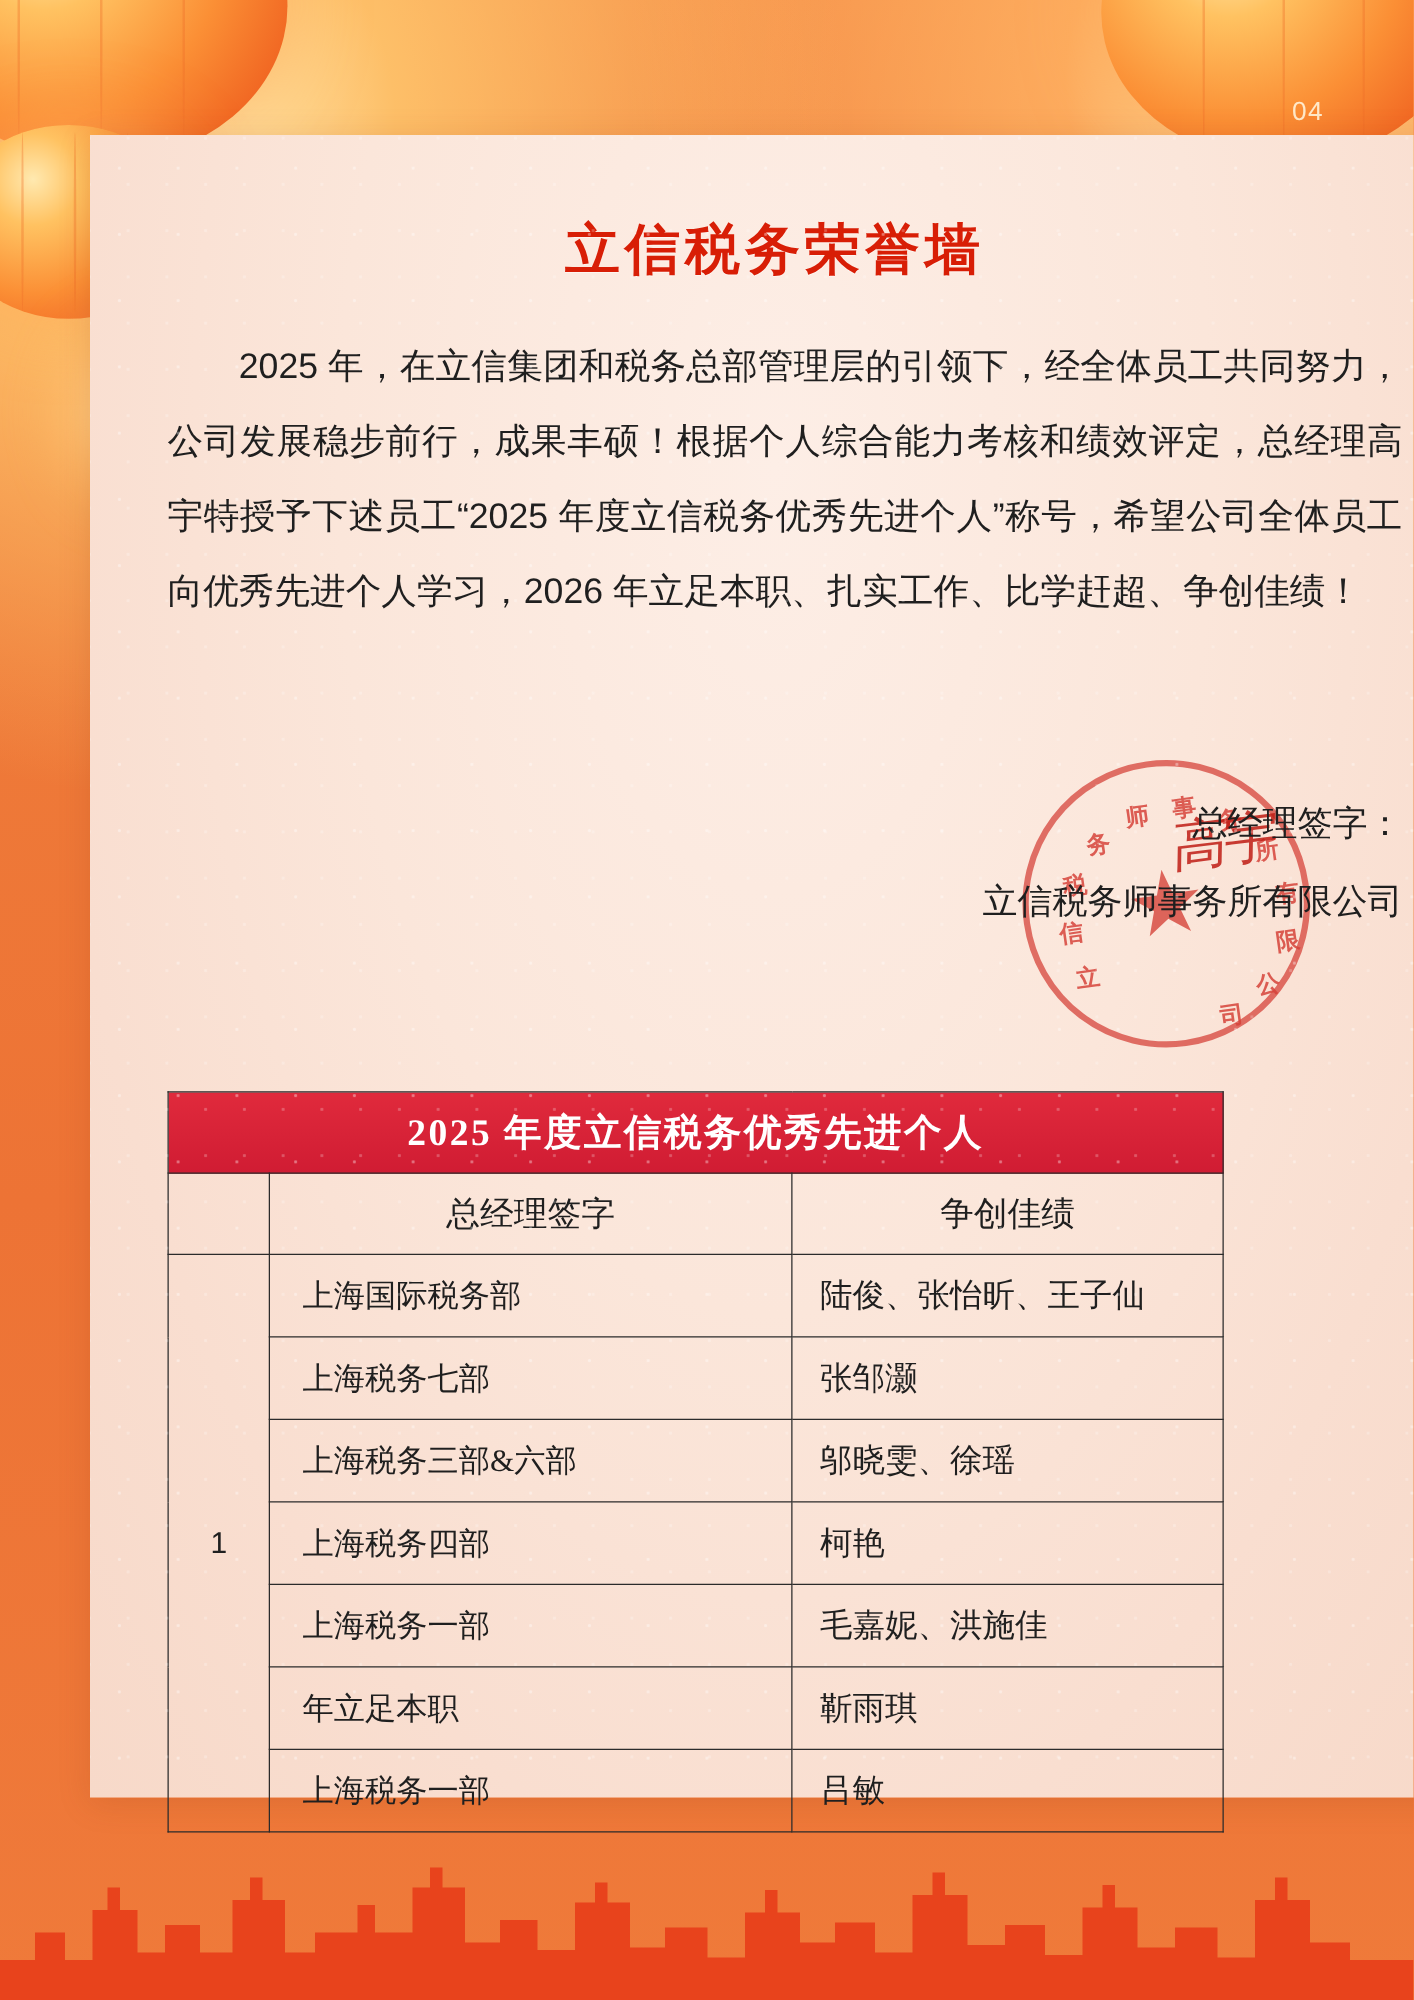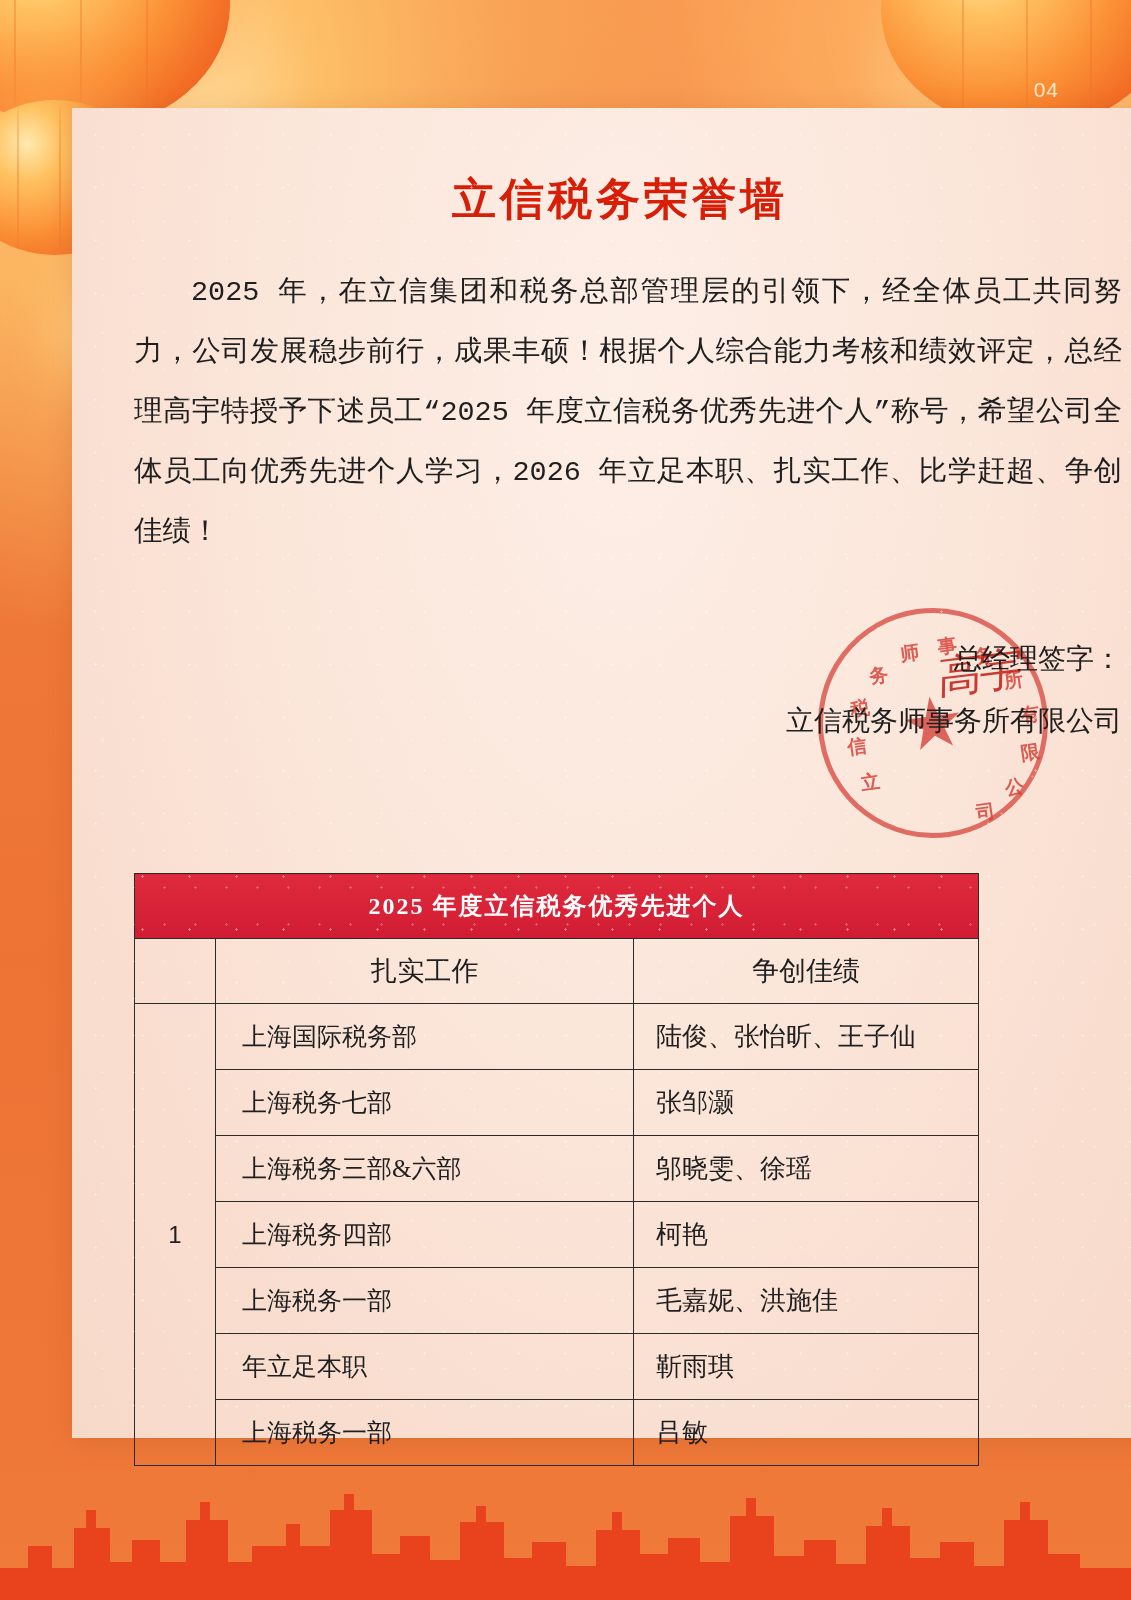--- a/index.html
+++ b/index.html
@@ -117,21 +117,21 @@
   .body-text {
     position: absolute;
     left: 62px;
     right: 46px;
     top: 155px;
     font-size: 28.5px;
     line-height: 60px;
     color: #1f1f1f;
     text-align: justify;
     text-indent: 2em;
-    font-family: Liberation Mono, monospace;
+    font-family: Liberation Sans, sans-serif;
   }
 
   .sign-block {
     position: absolute;
     right: 46px;
     top: 520px;
     width: 620px;
     text-align: right;
     font-size: 28px;
     line-height: 62px;
@@ -196,21 +196,21 @@
     width: 845px;
     border-collapse: collapse;
     font-family: "Liberation Serif", "DejaVu Serif", serif;
   }
   .honor-table th, .honor-table td {
     border: 1.5px solid #2b2b2b;
   }
   .honor-table .tbl-title {
     background: linear-gradient(180deg, #e02a3c 0%, #d01c33 100%);
     color: #ffffff;
-    font-size: 24px;
+    font-size: 30px;
     font-weight: bold;
     letter-spacing: 2px;
     text-align: center;
     height: 62px;
     border: 1.5px solid #2b2b2b;
     margin-top: 44px;
   }
   .honor-table .hdr td {
     height: 62px;
     font-size: 27px;
@@ -309,21 +309,21 @@
       <div class="sign-line">立信税务师事务所有限公司</div>
     </div>
 
     <table class="honor-table">
       <tbody>
         <tr>
           <td class="tbl-title" colspan="3">2025 年度立信税务优秀先进个人</td>
         </tr>
         <tr class="hdr">
           <td class="idx"></td>
-          <td>扎实工作</td>
+          <td>总经理签字</td>
           <td>争创佳绩</td>
         </tr>
         <tr>
           <td class="idx" rowspan="7">1</td>
           <td class="branch">上海国际税务部</td>
           <td class="names">陆俊、张怡昕、王子仙</td>
         </tr>
         <tr>
           <td class="branch">上海税务七部</td>
           <td class="names">张邹灏</td>

